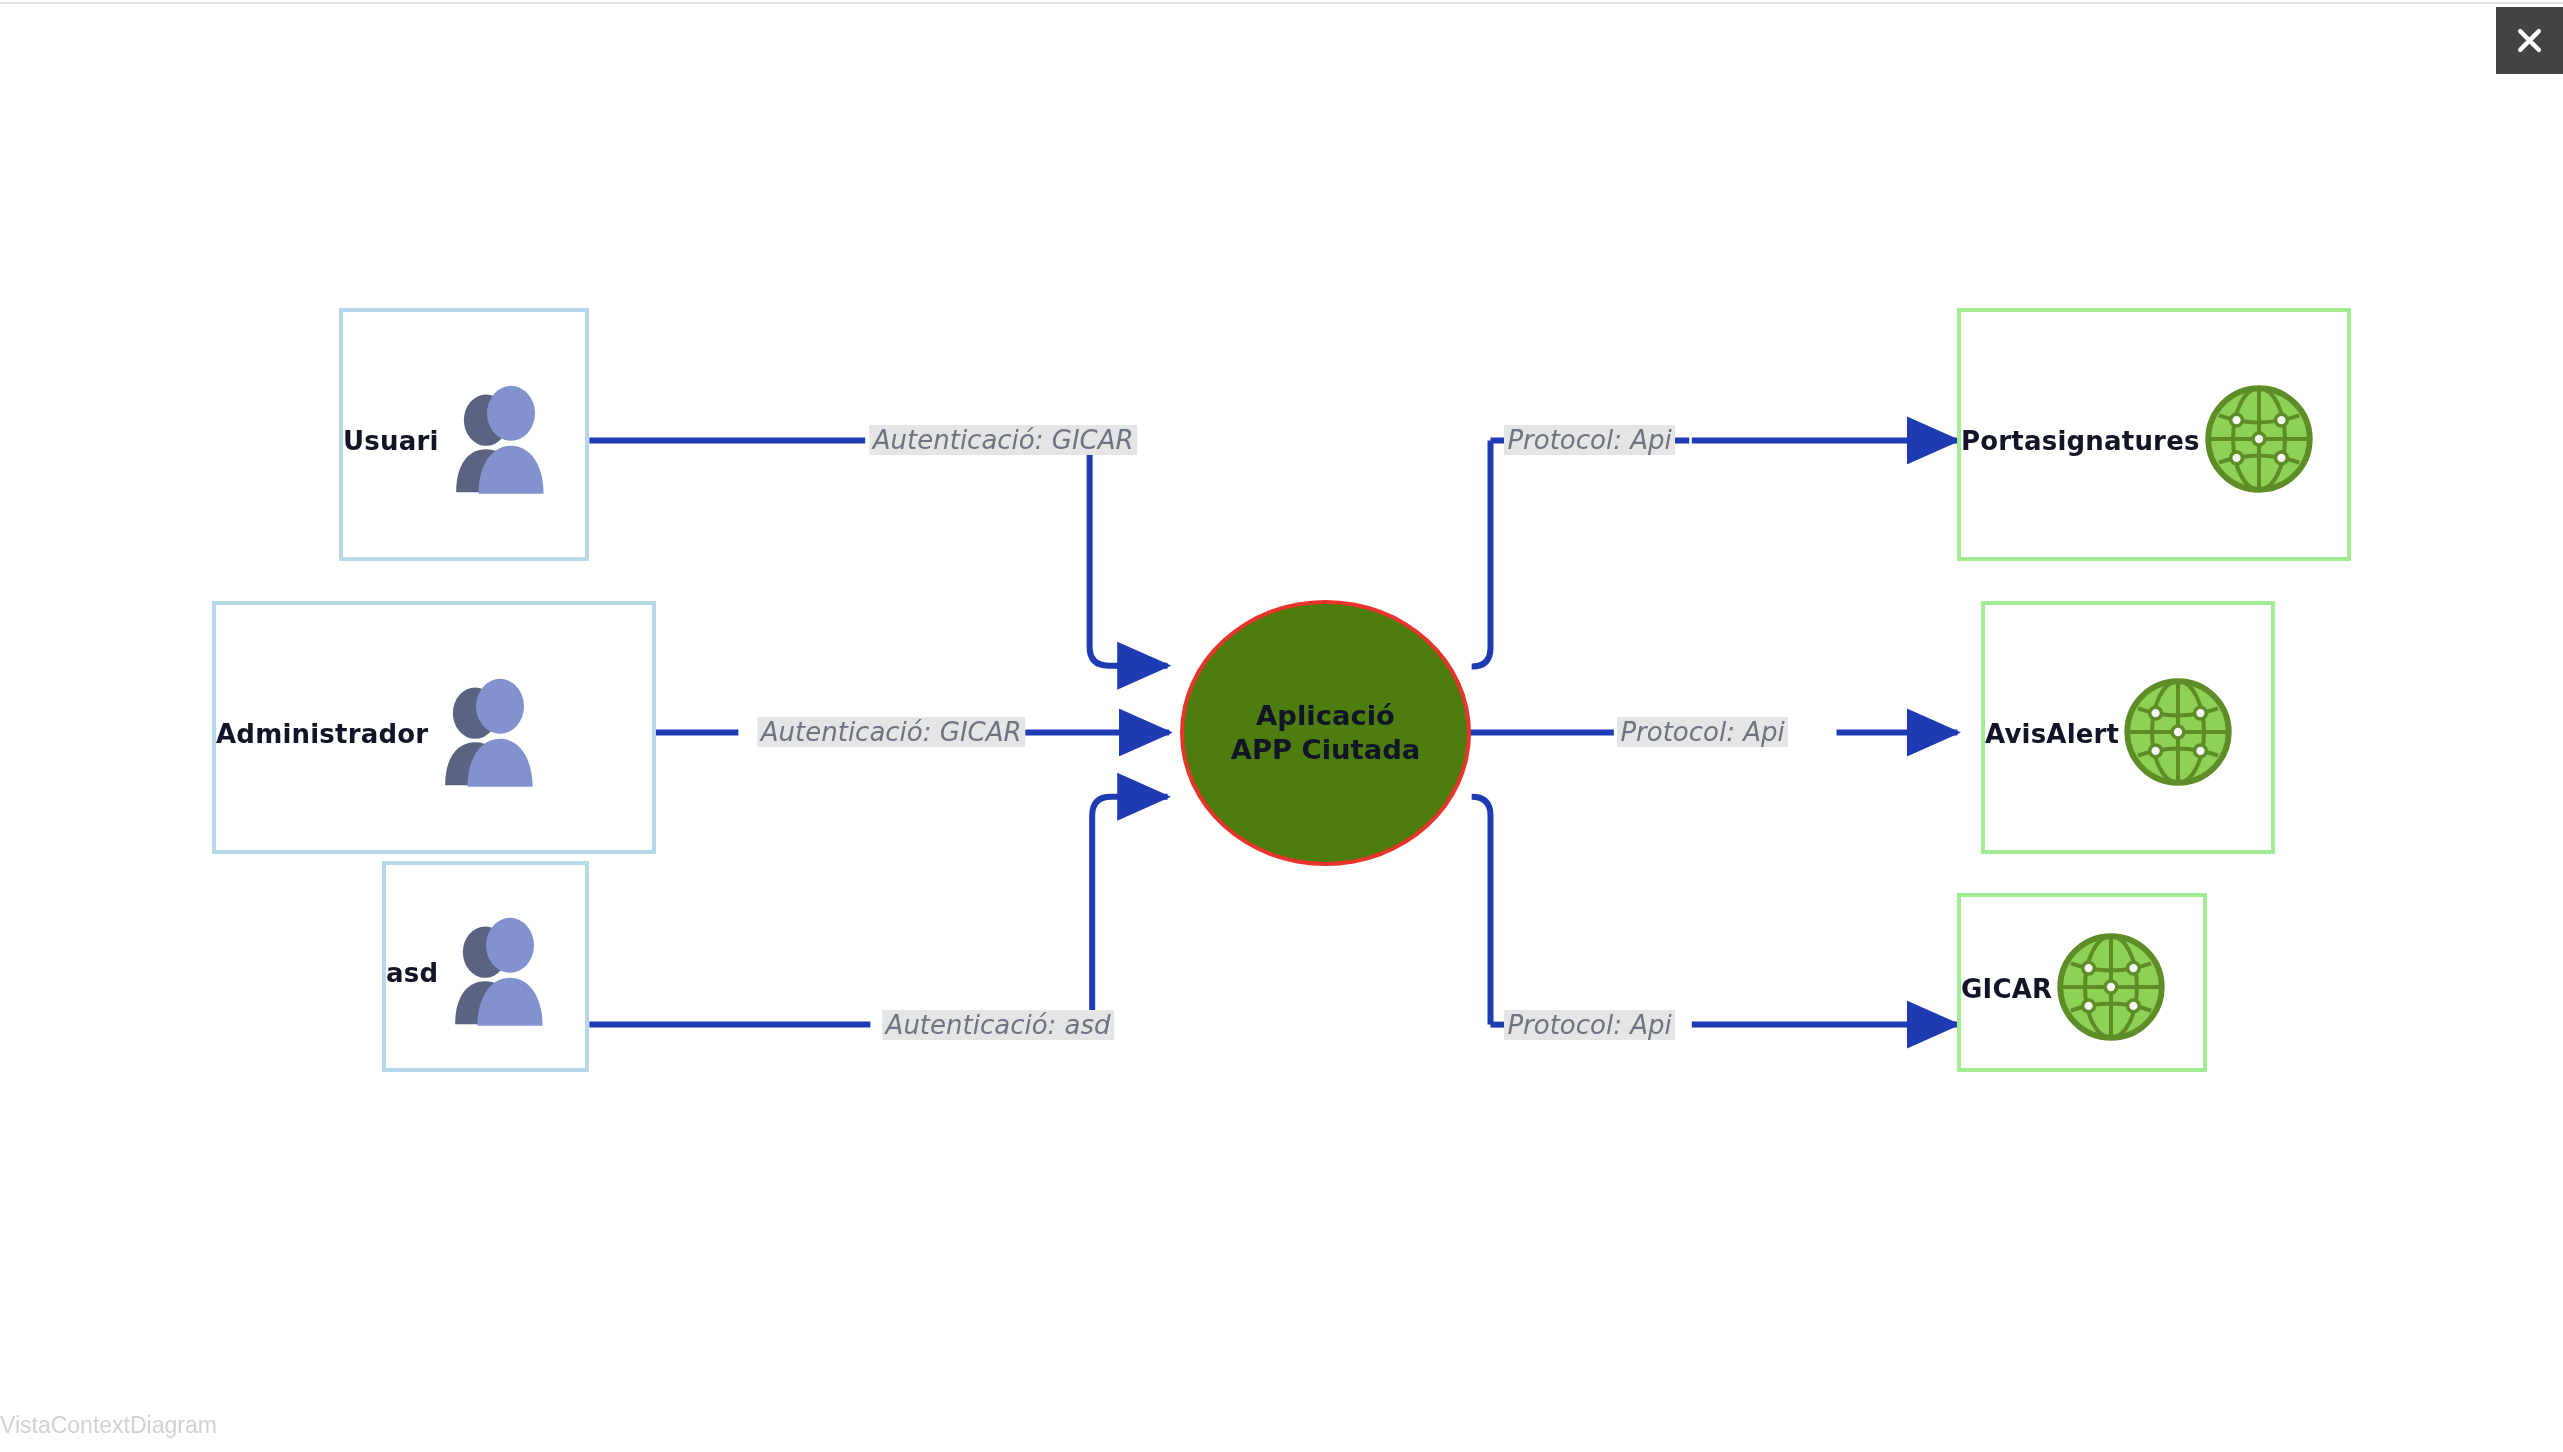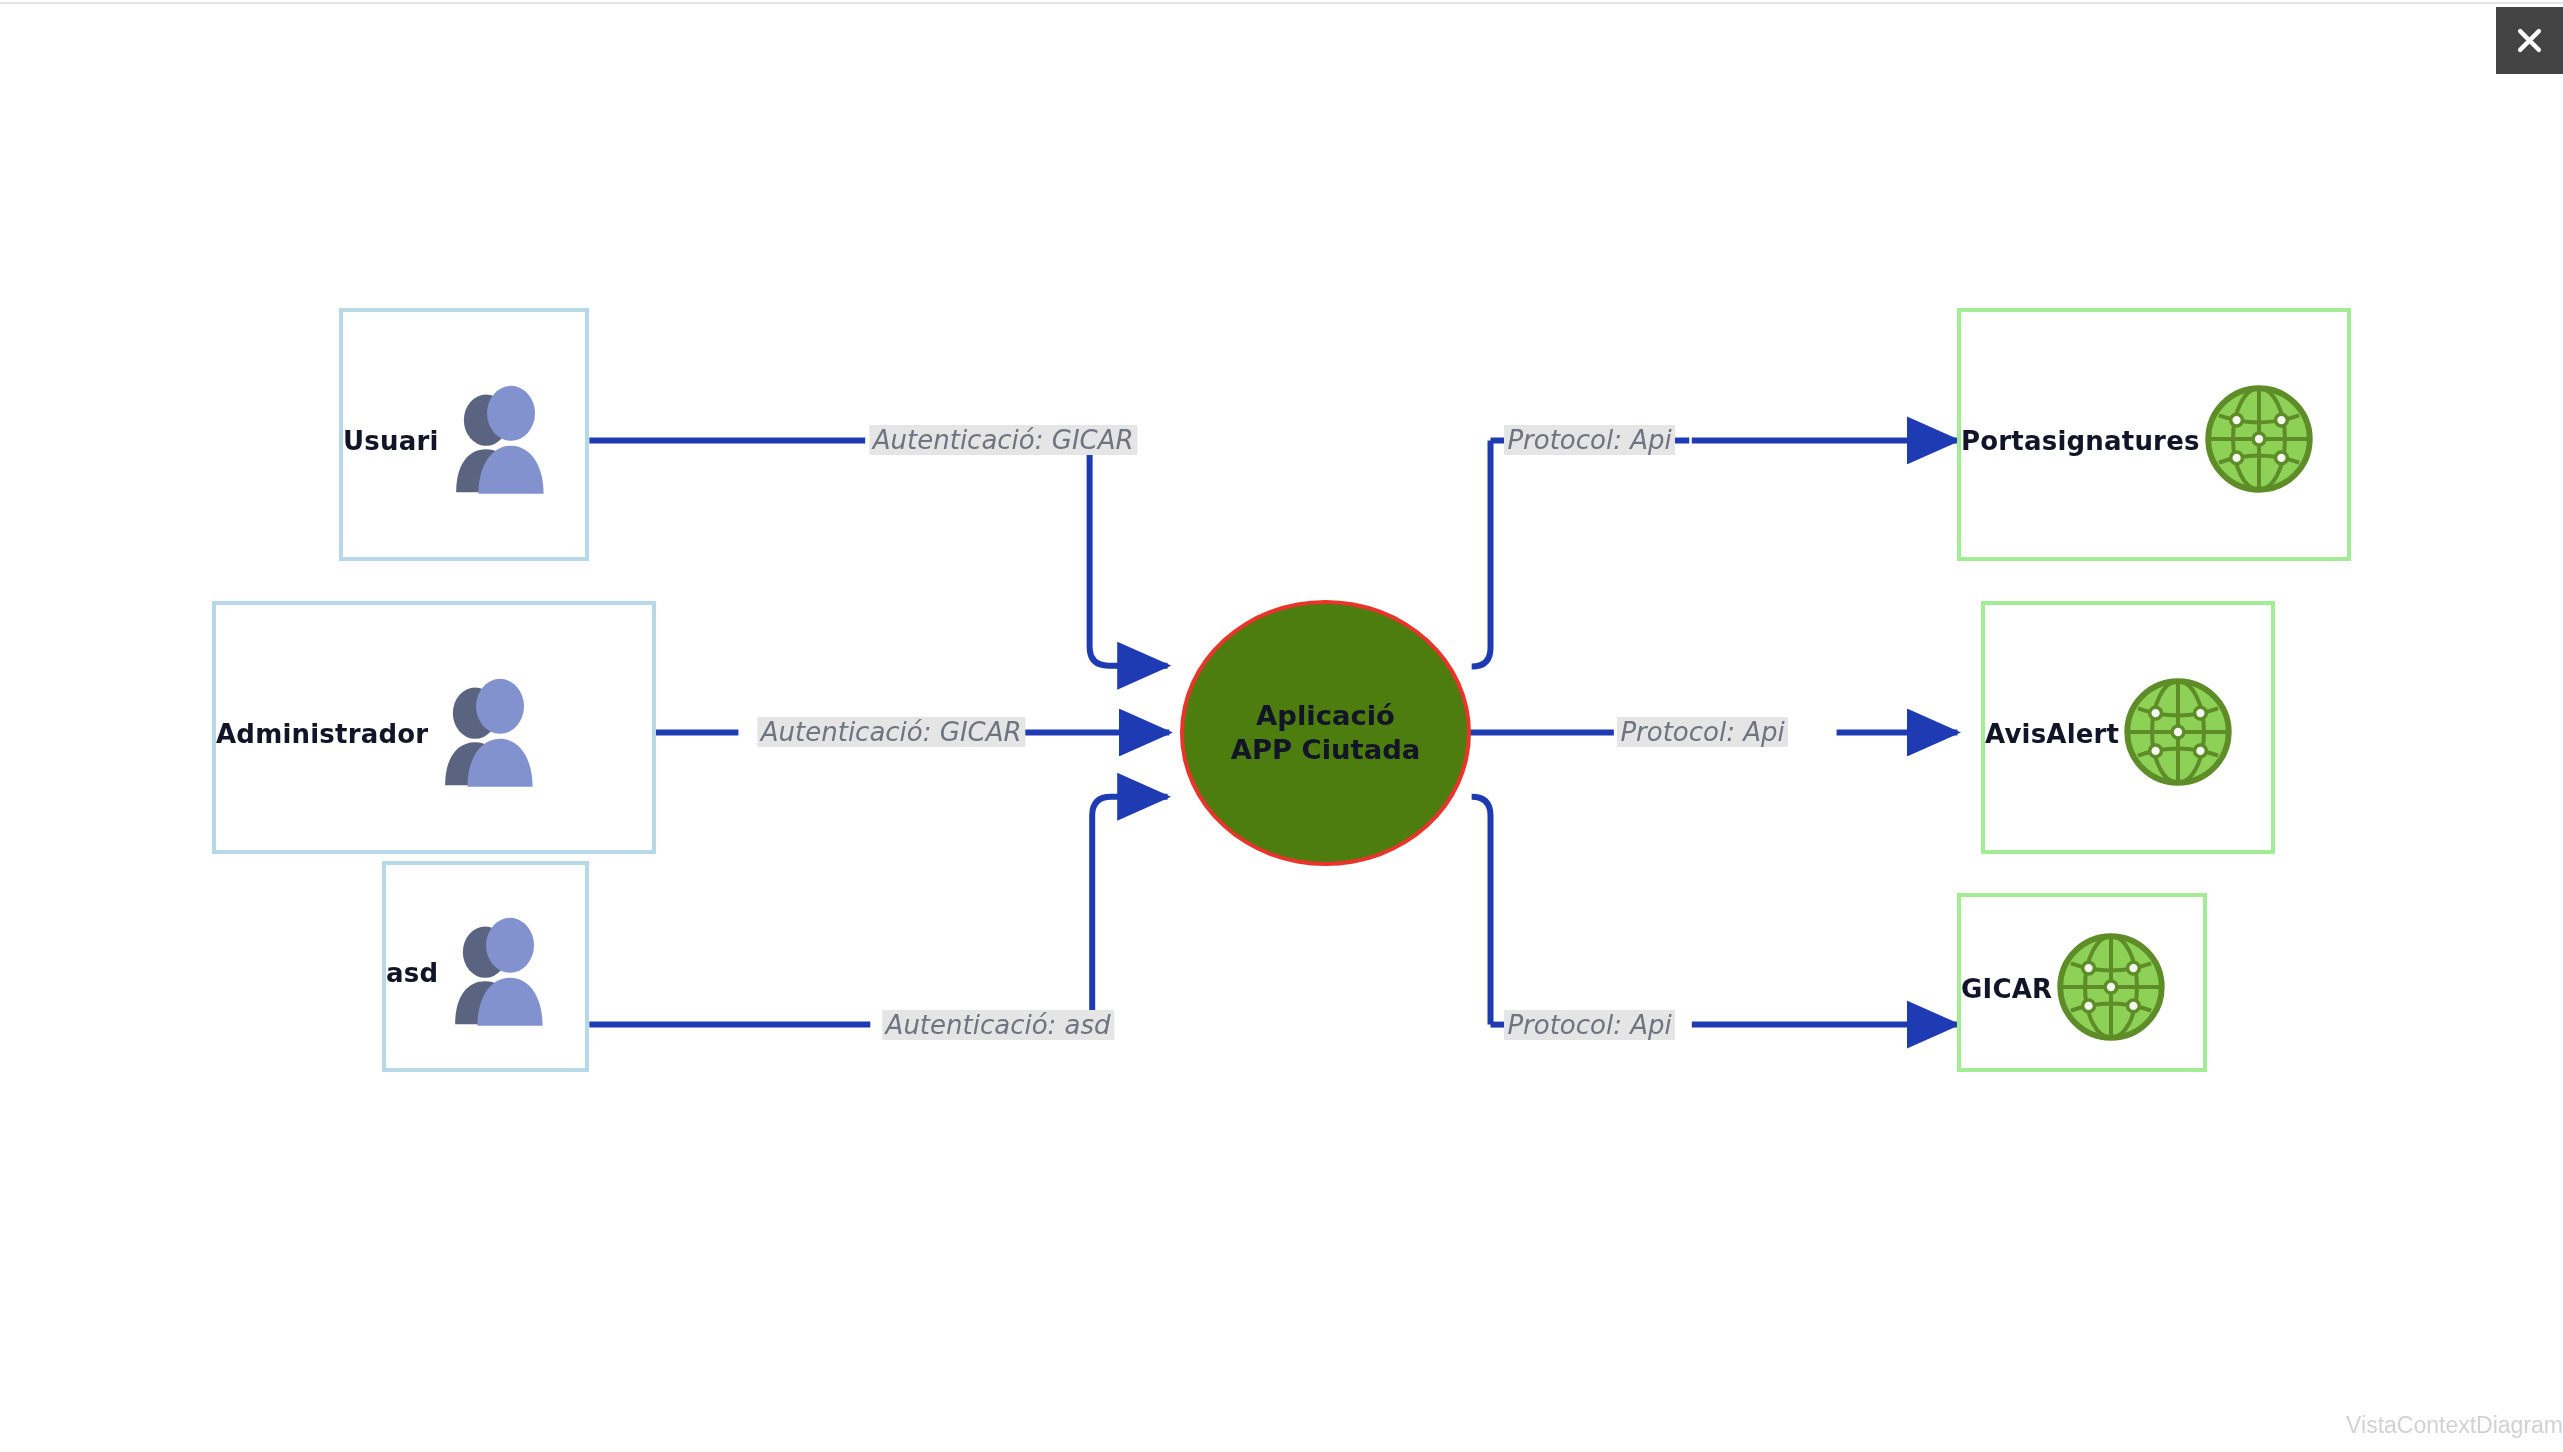--- a/index.html
+++ b/index.html
@@ -71,23 +71,23 @@
     white-space:nowrap;
     background:#e5e5e5;
     padding:0 3.4px;
   }
   .edge-label.r{ transform:translate(-100%,-50%); }  
   .edge-label.l{ transform:translate(0,-50%); }      
 
   
   .footer{
     position:absolute; left:0; top:1412px; width:2563px;
-    text-align:right;
+    text-align:left;
     font-family:"Liberation Sans", sans-serif;
-    font-size:23px; color:#d2d2d2;padding-left:16px;
+    font-size:23px; color:#d2d2d2;
   }
 </style>
 </head>
 <body>
 
 <div id="root">
 
   <div class="top-rule"></div>
 
   <div class="close-btn" title="close">

